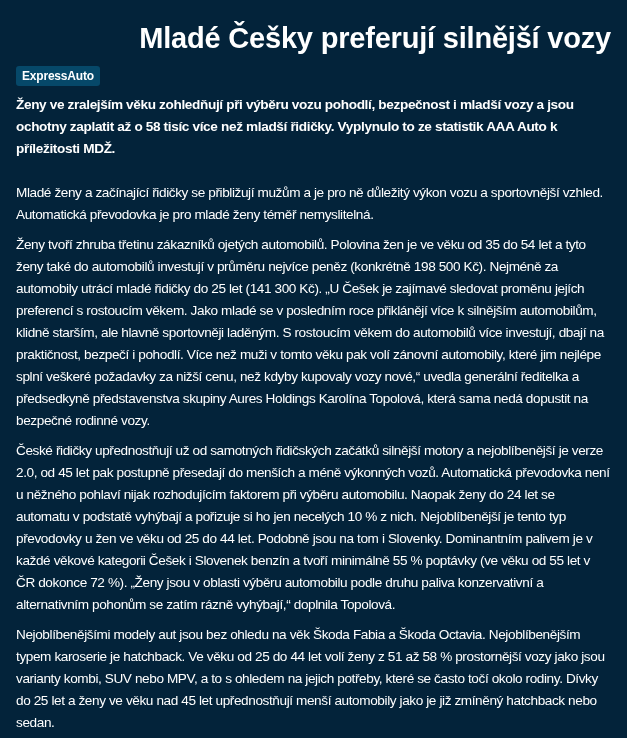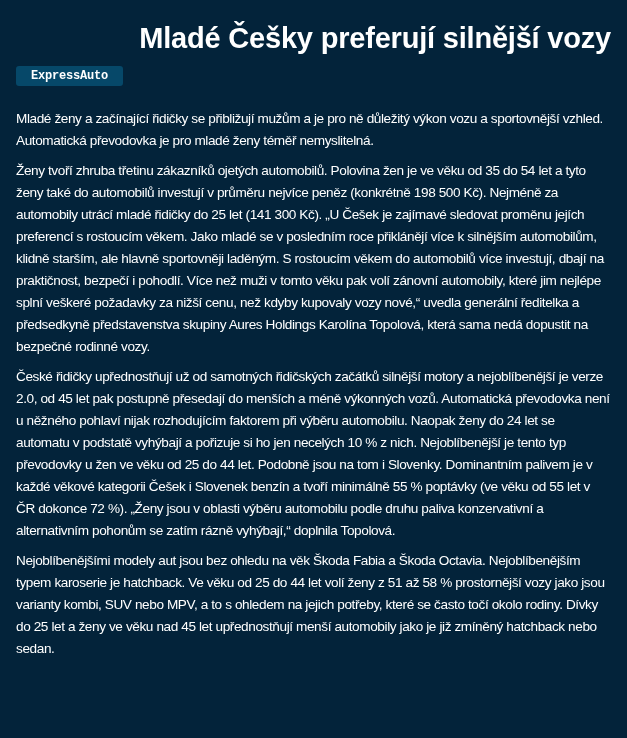--- a/index.html
+++ b/index.html
@@ -28,25 +28,25 @@
       padding-top: 20px;
       letter-spacing: -0.2px;
       color: #ffffff;
       text-align: right;
     }
     .badge {
       display: inline-block;
       margin-top: 10px;
       background: #064869;
       color: #ffffff;
-      font-family: Liberation Mono, monospace;
+      font-family: Liberation Sans, sans-serif;
       font-weight: bold;
       font-size: 12px;
       line-height: 20px;
-      padding: 0 15px;
+      padding: 0 6px;
       border-radius: 3px;
       letter-spacing: -0.2px;
     }
     .perex {
       margin: 8px 0 0 0;
       font-family: "Liberation Sans", sans-serif;
       font-weight: bold;
       font-size: 13.6px;
       line-height: 22px;
       letter-spacing: -0.35px;
@@ -65,17 +65,18 @@
     }
   </style>
 </head>
 <body>
 
 <div class="article">
   <h1 class="title">Mladé Češky preferují silnější vozy</h1>
   <div>
     <span class="badge">ExpressAuto</span>
   </div>
+  <p class="perex">Ženy ve zralejším věku zohledňují při výběru vozu pohodlí, bezpečnost i mladší vozy a jsou ochotny zaplatit až o 58 tisíc více než mladší řidičky. Vyplynulo to ze statistik AAA Auto k příležitosti MDŽ.</p>
   <p class="para first">Mladé ženy a začínající řidičky se přibližují mužům a je pro ně důležitý výkon vozu a sportovnější vzhled. Automatická převodovka je pro mladé ženy téměř nemyslitelná.</p>
   <p class="para">Ženy tvoří zhruba třetinu zákazníků ojetých automobilů. Polovina žen je ve věku od 35 do 54 let a tyto ženy také do automobilů investují v průměru nejvíce peněz (konkrétně 198 500 Kč). Nejméně za automobily utrácí mladé řidičky do 25 let (141 300 Kč). „U Češek je zajímavé sledovat proměnu jejích preferencí s rostoucím věkem. Jako mladé se v posledním roce přiklánějí více k silnějším automobilům, klidně starším, ale hlavně sportovněji laděným. S rostoucím věkem do automobilů více investují, dbají na praktičnost, bezpečí i pohodlí. Více než muži v tomto věku pak volí zánovní automobily, které jim nejlépe splní veškeré požadavky za nižší cenu, než kdyby kupovaly vozy nové,“ uvedla generální ředitelka a předsedkyně představenstva skupiny Aures Holdings Karolína Topolová, která sama nedá dopustit na bezpečné rodinné vozy.</p>
   <p class="para">České řidičky upřednostňují už od samotných řidičských začátků silnější motory a nejoblíbenější je verze 2.0, od 45 let pak postupně přesedají do menších a méně výkonných vozů. Automatická převodovka není u něžného pohlaví nijak rozhodujícím faktorem při výběru automobilu. Naopak ženy do 24 let se automatu v podstatě vyhýbají a pořizuje si ho jen necelých 10 % z nich. Nejoblíbenější je tento typ převodovky u žen ve věku od 25 do 44 let. Podobně jsou na tom i Slovenky. Dominantním palivem je v každé věkové kategorii Češek i Slovenek benzín a tvoří minimálně 55 % poptávky (ve věku od 55 let v ČR dokonce 72 %). „Ženy jsou v oblasti výběru automobilu podle druhu paliva konzervativní a alternativním pohonům se zatím rázně vyhýbají,“ doplnila Topolová.</p>
   <p class="para">Nejoblíbenějšími modely aut jsou bez ohledu na věk Škoda Fabia a Škoda Octavia. Nejoblíbenějším typem karoserie je hatchback. Ve věku od 25 do 44 let volí ženy z 51 až 58 % prostornější vozy jako jsou varianty kombi, SUV nebo MPV, a to s ohledem na jejich potřeby, které se často točí okolo rodiny. Dívky do 25 let a ženy ve věku nad 45 let upřednostňují menší automobily jako je již zmíněný hatchback nebo sedan.</p>
 </div>
 
 </body></html>

